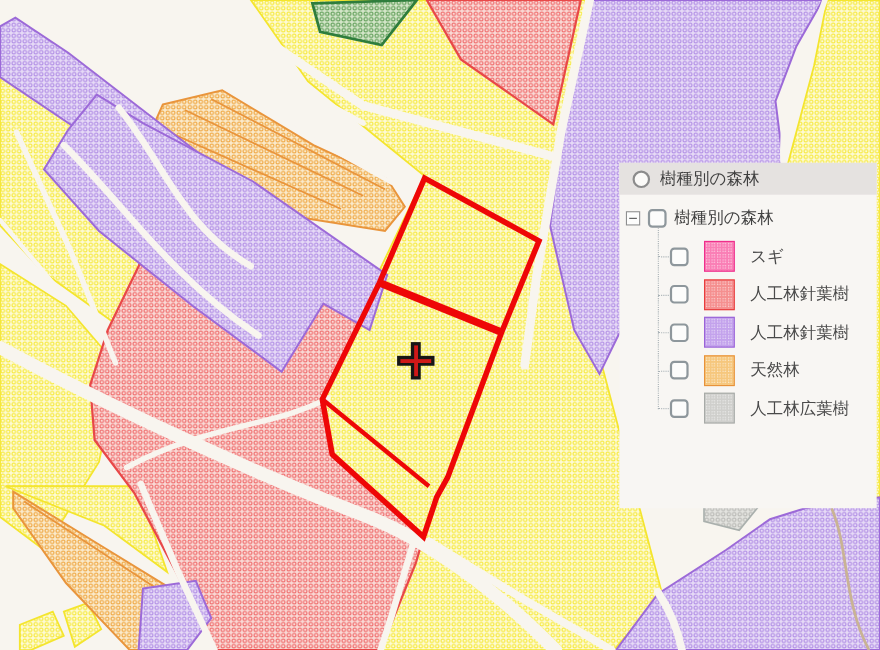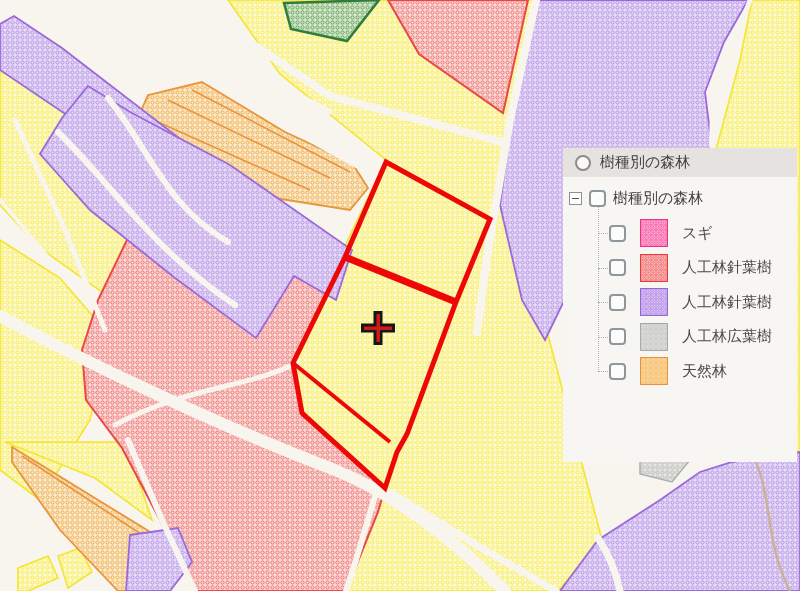--- a/index.html
+++ b/index.html
@@ -163,24 +163,24 @@
           <span class="swatch" style="background-color: rgb(245, 143, 143); border-color: rgb(232, 60, 60);"></span>
           <span class="item-label">人工林針葉樹</span>
         </div>
         <div class="item">
           <span class="checkbox"></span>
           <span class="swatch" style="background-color: rgb(195, 162, 236); border-color: rgb(154, 99, 216);"></span>
           <span class="item-label">人工林針葉樹</span>
         </div>
         <div class="item">
           <span class="checkbox"></span>
-          <span class="swatch" style="background-color: rgb(207, 207, 204); border-color: rgb(167, 170, 167);"></span>
-          <span class="item-label">人工林広葉樹</span>
+          <span class="swatch" style="background-color: rgb(246, 199, 125); border-color: rgb(232, 146, 58);"></span>
+          <span class="item-label">天然林</span>
         </div>
         <div class="item">
           <span class="checkbox"></span>
-          <span class="swatch" style="background-color: rgb(246, 199, 125); border-color: rgb(232, 146, 58);"></span>
-          <span class="item-label">天然林</span>
+          <span class="swatch" style="background-color: rgb(207, 207, 204); border-color: rgb(167, 170, 167);"></span>
+          <span class="item-label">人工林広葉樹</span>
         </div>
       </div>
   </div>
 
 </div>
 
 </body></html>

